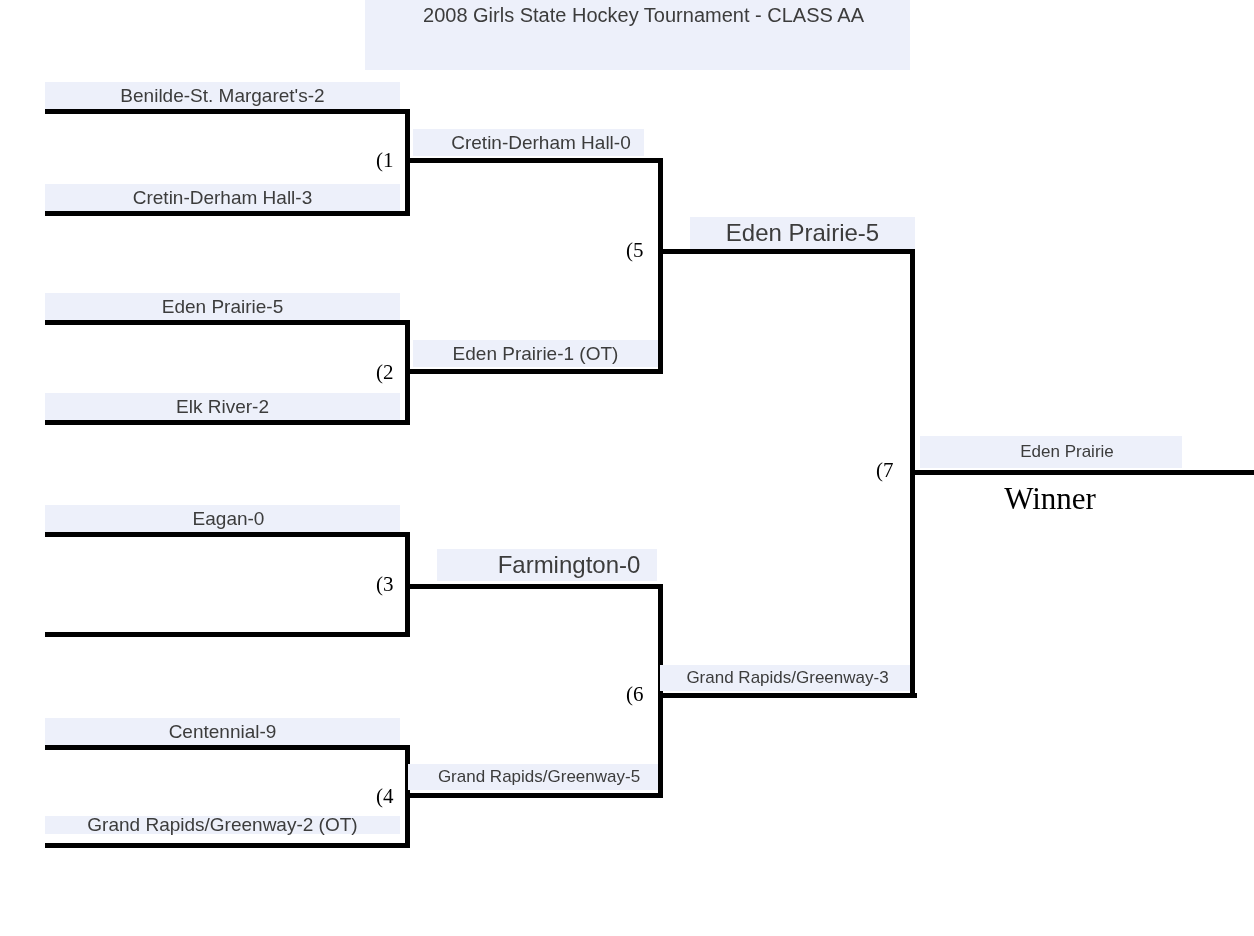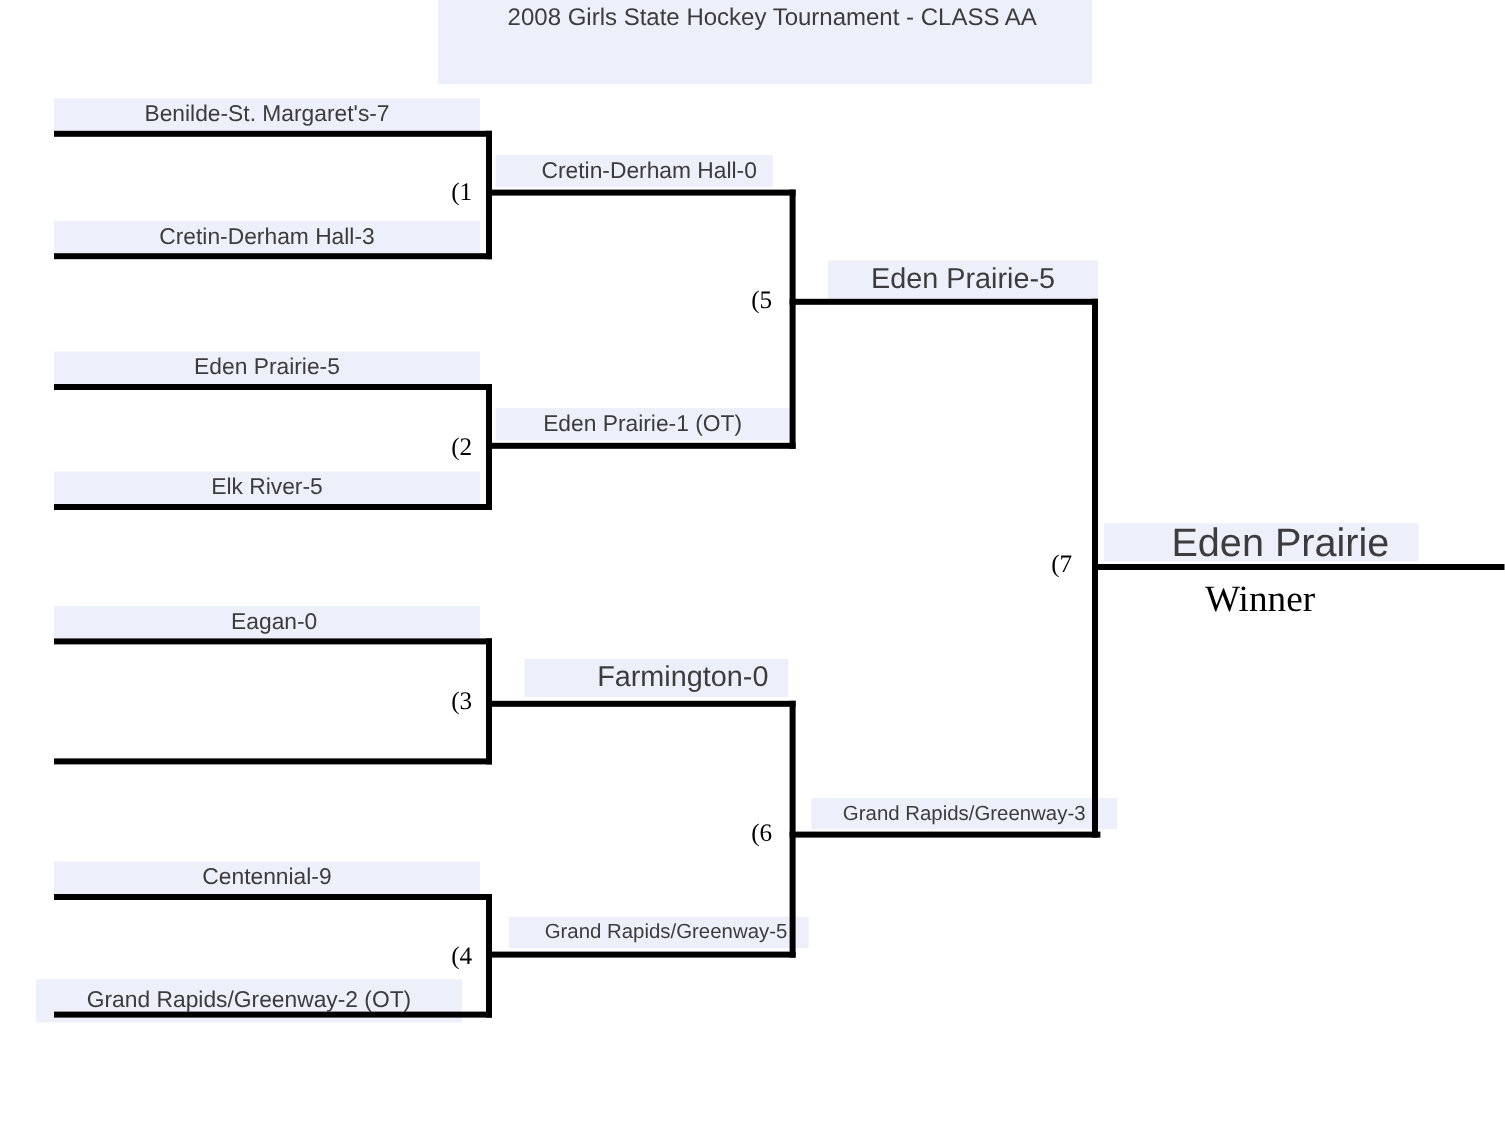--- a/index.html
+++ b/index.html
@@ -32,22 +32,22 @@
     background: #edf0fa;
     color: #3c3c3c;
     font-size: 19px;
     display: flex;
     align-items: center;
     justify-content: center;
     white-space: nowrap;
     box-sizing: border-box;
   }
   .label.big { font-size: 24px; }
-  .label.champ { font-size: 33px; padding-left: 32px; }
-  .label.small { font-size: 17px; margin-left: 16px; }
+  .label.champ { font-size: 17px; padding-left: 32px; }
+  .label.small { font-size: 17px; }
   .hline {
     position: absolute;
     background: #000000;
     height: 5px;
   }
   .vline {
     position: absolute;
     background: #000000;
     width: 5px;
   }
@@ -71,43 +71,43 @@
 </style>
 </head>
 <body>
 
 <div class="stage">
 
   <div class="title-box" style="left:365px; top:0px; width:545px; height:70px;">
     <span>2008 Girls State Hockey Tournament - CLASS AA</span>
   </div>
 
-  <div class="label" style="left:45px; top:82px; width:355px; height:27px;">Benilde-St. Margaret's-7</div>
+  <div class="label" style="left:45px; top:82px; width:355px; height:27px;">Benilde-St. Margaret's-2</div>
   <div class="hline" style="left:45px; top:109px; width:365px;"></div>
   <div class="label" style="left:45px; top:184px; width:355px; height:27px;">Cretin-Derham Hall-3</div>
   <div class="hline" style="left:45px; top:211px; width:365px;"></div>
   <div class="vline" style="left:405px; top:109px; height:107px;"></div>
   <div class="gamenum" style="left:376px; top:148px;">(1</div>
 
   <div class="label" style="left:45px; top:293px; width:355px; height:27px;">Eden Prairie-5</div>
   <div class="hline" style="left:45px; top:320px; width:365px;"></div>
-  <div class="label" style="left:45px; top:393px; width:355px; height:27px;">Elk River-5</div>
+  <div class="label" style="left:45px; top:393px; width:355px; height:27px;">Elk River-2</div>
   <div class="hline" style="left:45px; top:420px; width:365px;"></div>
   <div class="vline" style="left:405px; top:320px; height:105px;"></div>
   <div class="gamenum" style="left:376px; top:360px;">(2</div>
 
   <div class="label" style="left:45px; top:505px; width:355px; height:27px;padding-left:12px;">Eagan-0</div>
   <div class="hline" style="left:45px; top:532px; width:365px;"></div>
   <div class="hline" style="left:45px; top:632px; width:365px;"></div>
   <div class="vline" style="left:405px; top:532px; height:105px;"></div>
   <div class="gamenum" style="left:376px; top:572px;">(3</div>
 
   <div class="label" style="left:45px; top:718px; width:355px; height:27px;">Centennial-9</div>
   <div class="hline" style="left:45px; top:745px; width:365px;"></div>
-  <div class="label" style="left:30px; top:816px; width:355px; height:36px;">Grand Rapids/Greenway-2 (OT)</div>
+  <div class="label" style="left:45px; top:816px; width:355px; height:18px;">Grand Rapids/Greenway-2 (OT)</div>
   <div class="hline" style="left:45px; top:843px; width:365px;"></div>
   <div class="vline" style="left:405px; top:745px; height:103px;"></div>
   <div class="gamenum" style="left:376px; top:784px;">(4</div>
 
   <div class="label" style="left:413px; top:129px; width:231px; height:27px;padding-left:25px;">Cretin-Derham Hall-0</div>
   <div class="hline" style="left:405px; top:158px; width:258px;"></div>
   <div class="label" style="left:413px; top:340px; width:245px; height:27px;">Eden Prairie-1 (OT)</div>
   <div class="hline" style="left:405px; top:369px; width:258px;"></div>
   <div class="vline" style="left:658px; top:158px; height:216px;"></div>
   <div class="gamenum" style="left:626px; top:238px;">(5</div>

